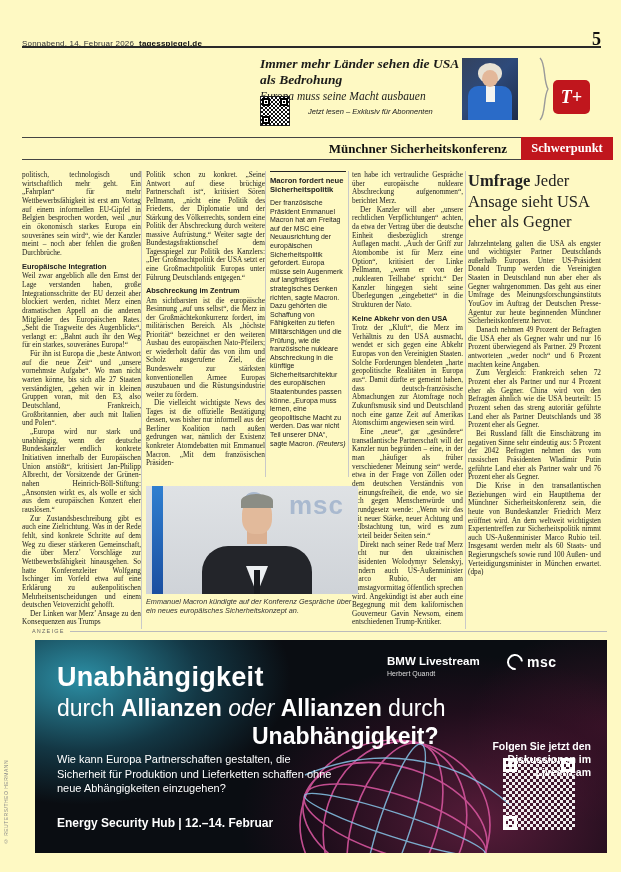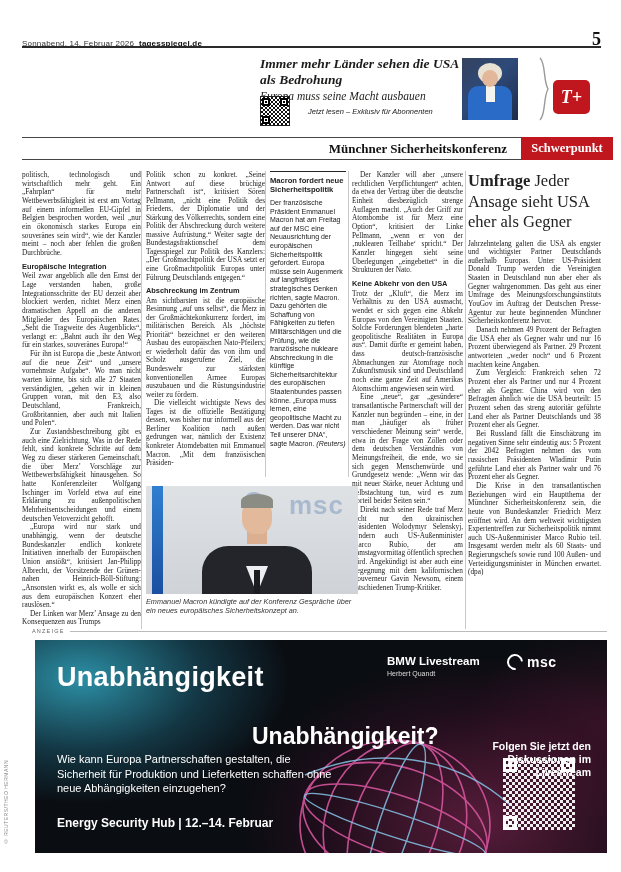--- a/index.html
+++ b/index.html
@@ -1,17 +1,17 @@
 <!DOCTYPE html>
 <html lang="de"><head>
 <meta charset="utf-8">
 <style>
   * { margin:0; padding:0; box-sizing:border-box; }
   html,body { background:#e8e8e8; }
-  .page { position:relative; width:621px; height:872px; background:#ffffff;
+  .page { position:relative; width:621px; height:872px; background:#fef9c3;
           font-family:"Liberation Serif", serif; color:#1c1c1a; margin:0 auto; overflow:hidden; }
 
   
   .hdr { position:absolute; left:22px; right:20px; top:30px; display:flex; justify-content:space-between; align-items:flex-end; }
   .hdr-left { font-family:"Liberation Sans",sans-serif; font-size:8px; color:#333; letter-spacing:.2px; }
   .hdr-left b { color:#111; }
   .hdr-page { font-size:18px; font-weight:bold; color:#111; line-height:1; }
   .hdr-rule { position:absolute; left:22px; right:20px; top:46px; height:2px; background:#2a2a2a; }
 
   
@@ -161,38 +161,39 @@
   <div class="vrule vr1"></div>
   <div class="vrule vr2"></div>
   <div class="vrule vr3"></div>
   <div class="vrule vr4"></div>
 
   <div class="col c1">
     <p>politisch, technologisch und wirtschaftlich mehr geht. Ein „Fahrplan“ für mehr Wettbewerbsfähigkeit ist erst am Vortag auf einem informellen EU-Gipfel in Belgien besprochen worden, weil „nur ein ökonomisch starkes Europa ein souveränes sein wird“, wie der Kanzler meint – noch aber fehlen die großen Durchbrüche.</p>
     <div class="h">Europäische Integration</div>
     <p>Weil zwar angeblich alle den Ernst der Lage verstanden haben, große Integrationsschritte der EU derzeit aber blockiert werden, richtet Merz einen dramatischen Appell an die anderen Mitglieder des Europäischen Rates. „Seht die Tragweite des Augenblicks“, verlangt er: „Bahnt auch ihr den Weg für ein starkes, souveränes Europa!“</p>
     <p class="ind">Für ihn ist Europa die „beste Antwort auf die neue Zeit“ und „unsere vornehmste Aufgabe“. Wo man nicht warten könne, bis sich alle 27 Staaten verständigten, „gehen wir in kleinen Gruppen voran, mit den E3, also Deutschland, Frankreich, Großbritannien, aber auch mit Italien und Polen“.</p>
+    <p class="ind">„Europa wird nur stark und unabhängig, wenn der deutsche Bundeskanzler endlich konkrete Initiativen innerhalb der Europäischen Union anstößt“, kritisiert Jan-Philipp Albrecht, der Vorsitzende der Grünen-nahen Heinrich-Böll-Stiftung: „Ansonsten wirkt es, als wolle er sich aus dem europäischen Konzert eher rauslösen.“</p>
     <p class="ind">Zur Zustandsbeschreibung gibt es auch eine Zielrichtung. Was in der Rede fehlt, sind konkrete Schritte auf dem Weg zu dieser stärkeren Gemeinschaft, die über Merz’ Vorschläge zur Wettbewerbsfähigkeit hinausgehen. So hatte Konferenzleiter Wolfgang Ischinger im Vorfeld etwa auf eine Erklärung zu außenpolitischen Mehrheitsentscheidungen und einem deutschen Vetoverzicht gehofft.</p>
-    <p class="ind">„Europa wird nur stark und unabhängig, wenn der deutsche Bundeskanzler endlich konkrete Initiativen innerhalb der Europäischen Union anstößt“, kritisiert Jan-Philipp Albrecht, der Vorsitzende der Grünen-nahen Heinrich-Böll-Stiftung: „Ansonsten wirkt es, als wolle er sich aus dem europäischen Konzert eher rauslösen.“</p>
     <p class="ind">Der Linken war Merz’ Ansage zu den Konsequenzen aus Trumps</p>
   </div>
 
   <div class="col c2">
     <p>Politik schon zu konkret. „Seine Antwort auf diese brüchige Partnerschaft ist“, kritisiert Sören Pellmann, „nicht eine Politik des Friedens, der Diplomatie und der Stärkung des Völkerrechts, sondern eine Politik der Abschreckung durch weitere massive Aufrüstung.“ Weiter sagte der Bundestagsfraktionschef dem Tagesspiegel zur Politik des Kanzlers: „Der Großmachtpolitik der USA setzt er eine Großmachtpolitik Europas unter Führung Deutschlands entgegen.“</p>
     <div class="h">Abschreckung im Zentrum</div>
     <p>Am sichtbarsten ist die europäische Besinnung „auf uns selbst“, die Merz in der Großmächtekonkurrenz fordert, im militärischen Bereich. Als „höchste Priorität“ bezeichnet er den weiteren Ausbau des europäischen Nato-Pfeilers; er wiederholt dafür das von ihm und Scholz ausgerufene Ziel, die Bundeswehr zur stärksten konventionellen Armee Europas auszubauen und die Rüstungsindustrie weiter zu fördern.</p>
     <p class="ind">Die vielleicht wichtigste News des Tages ist die offizielle Bestätigung dessen, was bisher nur informell aus der Berliner Koalition nach außen gedrungen war, nämlich der Existenz konkreter Atomdebatten mit Emmanuel Macron. „Mit dem französischen Präsiden-</p>
   </div>
 
   <aside class="infobox">
     <div class="ib-title">Macron fordert neue Sicherheitspolitik</div>
     <p><span>Der französische Präsident Emmanuel Macron hat am Freitag auf der MSC eine Neuausrichtung der europäischen Sicherheitspolitik gefordert. Europa müsse sein Augenmerk auf langfristiges strategisches Denken richten, sagte Macron. Dazu gehörten die Schaffung von Fähigkeiten zu tiefen Militärschlägen und die Prüfung, wie die französische nukleare Abschreckung in die künftige Sicherheitsarchitektur des europäischen Staatenbundes passen könne. „Europa muss lernen, eine geopolitische Macht zu werden. Das war nicht Teil unserer DNA“, sagte Macron.</span> <span class="src">(Reuters)</span></p>
   </aside>
 
   <div class="col c4">
+    <p>ten habe ich vertrauliche Gespräche über europäische nukleare Abschreckung aufgenommen“, berichtet Merz.</p>
     <p class="ind">Der Kanzler will aber „unsere rechtlichen Verpflichtungen“ achten, da etwa der Vertrag über die deutsche Einheit diesbezüglich strenge Auflagen macht. „Auch der Griff zur Atombombe ist für Merz eine Option“, kritisiert der Linke Pellmann, „wenn er von der ‚nuklearen Teilhabe‘ spricht.“ Der Kanzler hingegen sieht seine Überlegungen „eingebettet“ in die Strukturen der Nato.</p>
     <div class="h">Keine Abkehr von den USA</div>
     <p>Trotz der „Kluft“, die Merz im Verhältnis zu den USA ausmacht, wendet er sich gegen eine Abkehr Europas von den Vereinigten Staaten. Solche Forderungen blendeten „harte geopolitische Realitäten in Europa aus“. Damit dürfte er gemeint haben, dass deutsch-französische Abmachungen zur Atomfrage noch Zukunftsmusik sind und Deutschland noch eine ganze Zeit auf Amerikas Atomschirm angewiesen sein wird.</p>
     <p class="ind">Eine „neue“, gar „gesündere“ transatlantische Partnerschaft will der Kanzler nun begründen – eine, in der man „häufiger als früher verschiedener Meinung sein“ werde, etwa in der Frage von Zöllen oder dem deutschen Verständnis von Meinungsfreiheit, die ende, wo sie sich gegen Menschenwürde und Grundgesetz wende: „Wenn wir das mit neuer Stärke, neuer Achtung und Selbstachtung tun, wird es zum Vorteil beider Seiten sein.“</p>
     <p class="ind">Direkt nach seiner Rede traf Merz nicht nur den ukrainischen Präsidenten Wolodymyr Selenskyj, sondern auch US-Außenminister Marco Rubio, der am Samstagvormittag öffentlich sprechen wird. Angekündigt ist aber auch eine Begegnung mit dem kalifornischen Gouverneur Gavin Newsom, einem entschiedenen Trump-Kritiker.</p>
   </div>
 
   <div class="col c5">
     <div class="kick-line"><span class="kick">Umfrage</span><span> Jeder Ansage sieht USA eher als Gegner</span></div>
     <p>Jahrzehntelang galten die USA als engster und wichtigster Partner Deutschlands außerhalb Europas. Unter US-Präsident Donald Trump werden die Vereinigten Staaten in Deutschland nun aber eher als Gegner wahrgenommen. Das geht aus einer Umfrage des Meinungsforschungsinstituts YouGov im Auftrag der Deutschen Presse-Agentur zur heute beginnenden Münchner Sicherheitskonferenz hervor.</p>
@@ -227,20 +228,21 @@
         <ellipse cx="130" cy="90" rx="95" ry="30" transform="rotate(18 130 90)"></ellipse>
         <ellipse cx="130" cy="90" rx="95" ry="58" transform="rotate(18 130 90)"></ellipse>
       </g>
       <g fill="none" stroke="#86c5e8" stroke-width="1.4" opacity="0.85">
         <ellipse cx="130" cy="90" rx="16" ry="85" transform="rotate(18 130 90)"></ellipse>
         <ellipse cx="130" cy="90" rx="95" ry="12" transform="rotate(18 130 90)"></ellipse>
         <path d="M40 40 C110 10 190 20 245 70"></path>
       </g>
     </svg>
     <div class="ad-h1">Unabhängigkeit</div>
+    <div class="ad-h2"><span>durch </span><b>Allianzen</b><em> oder </em><b>Allianzen</b><span> durch</span></div>
     <div class="ad-h3">Unabhängigkeit?</div>
     <div class="ad-bmw">
       <div class="t1">BMW Livestream</div>
       <div class="t2">Herbert Quandt</div>
     </div>
     <div class="ad-msc">
       <span class="arc"></span>
       <span class="txt">msc</span>
     </div>
     <div class="ad-cta">Folgen Sie jetzt den Diskussionen im Livestream</div>

